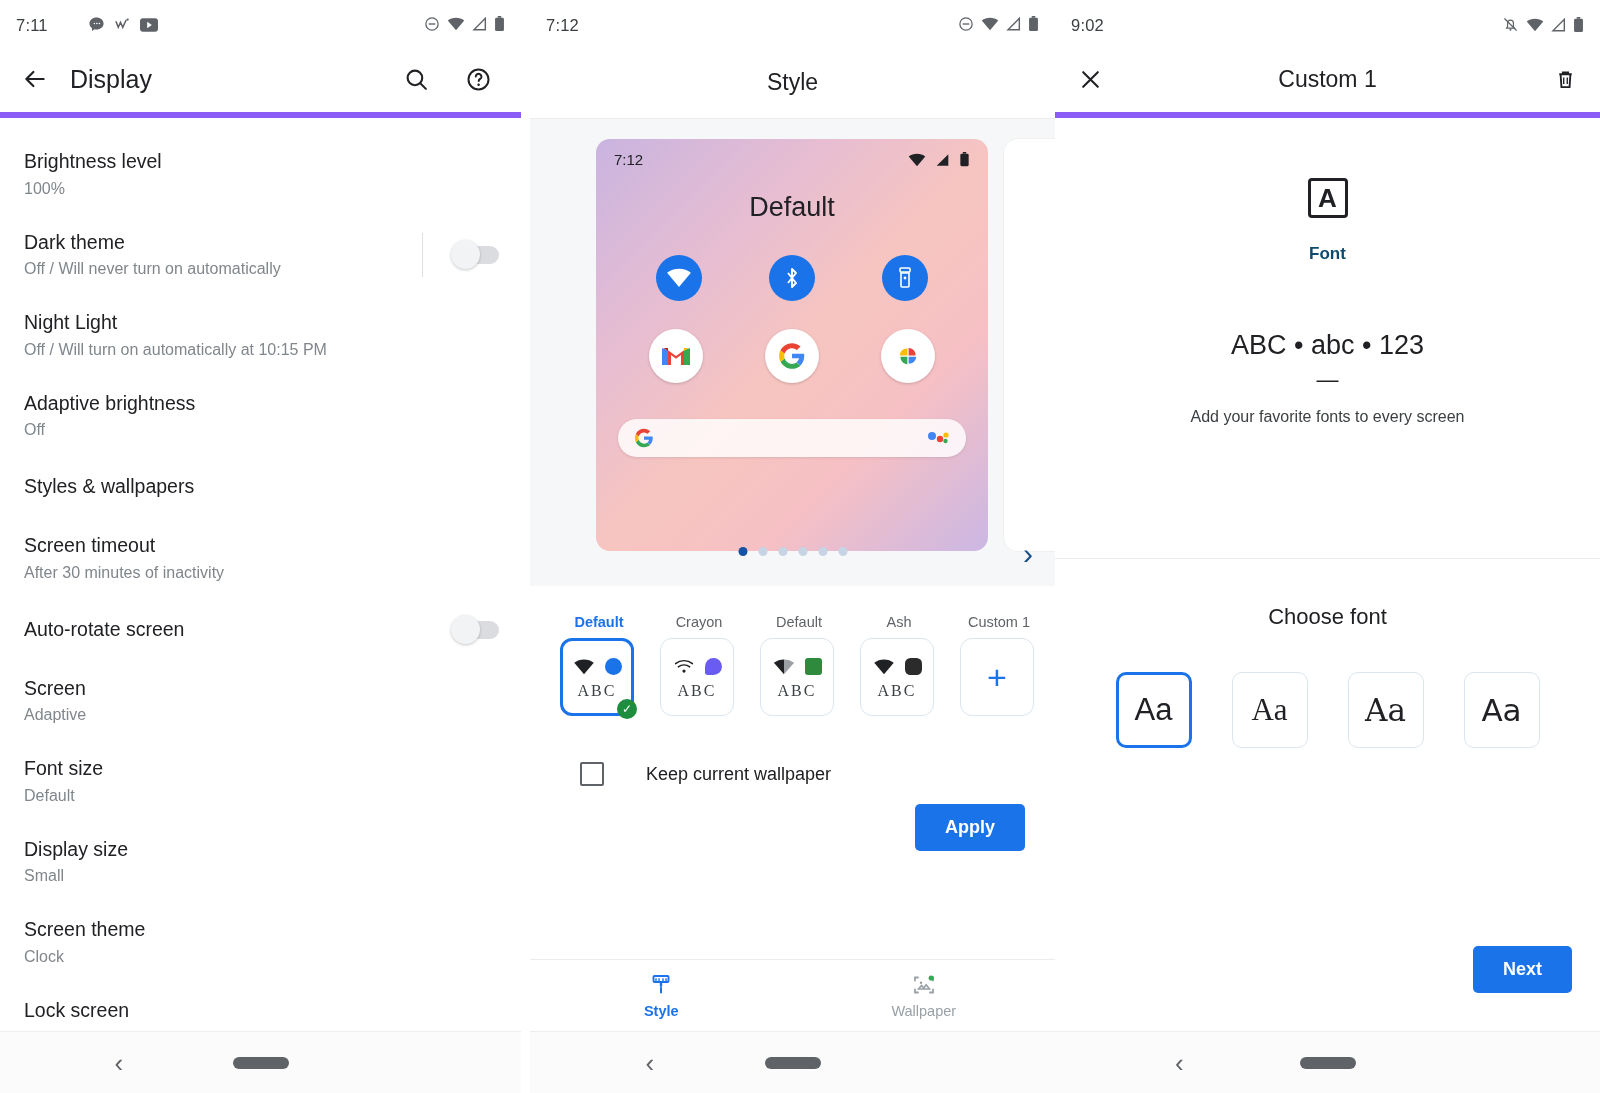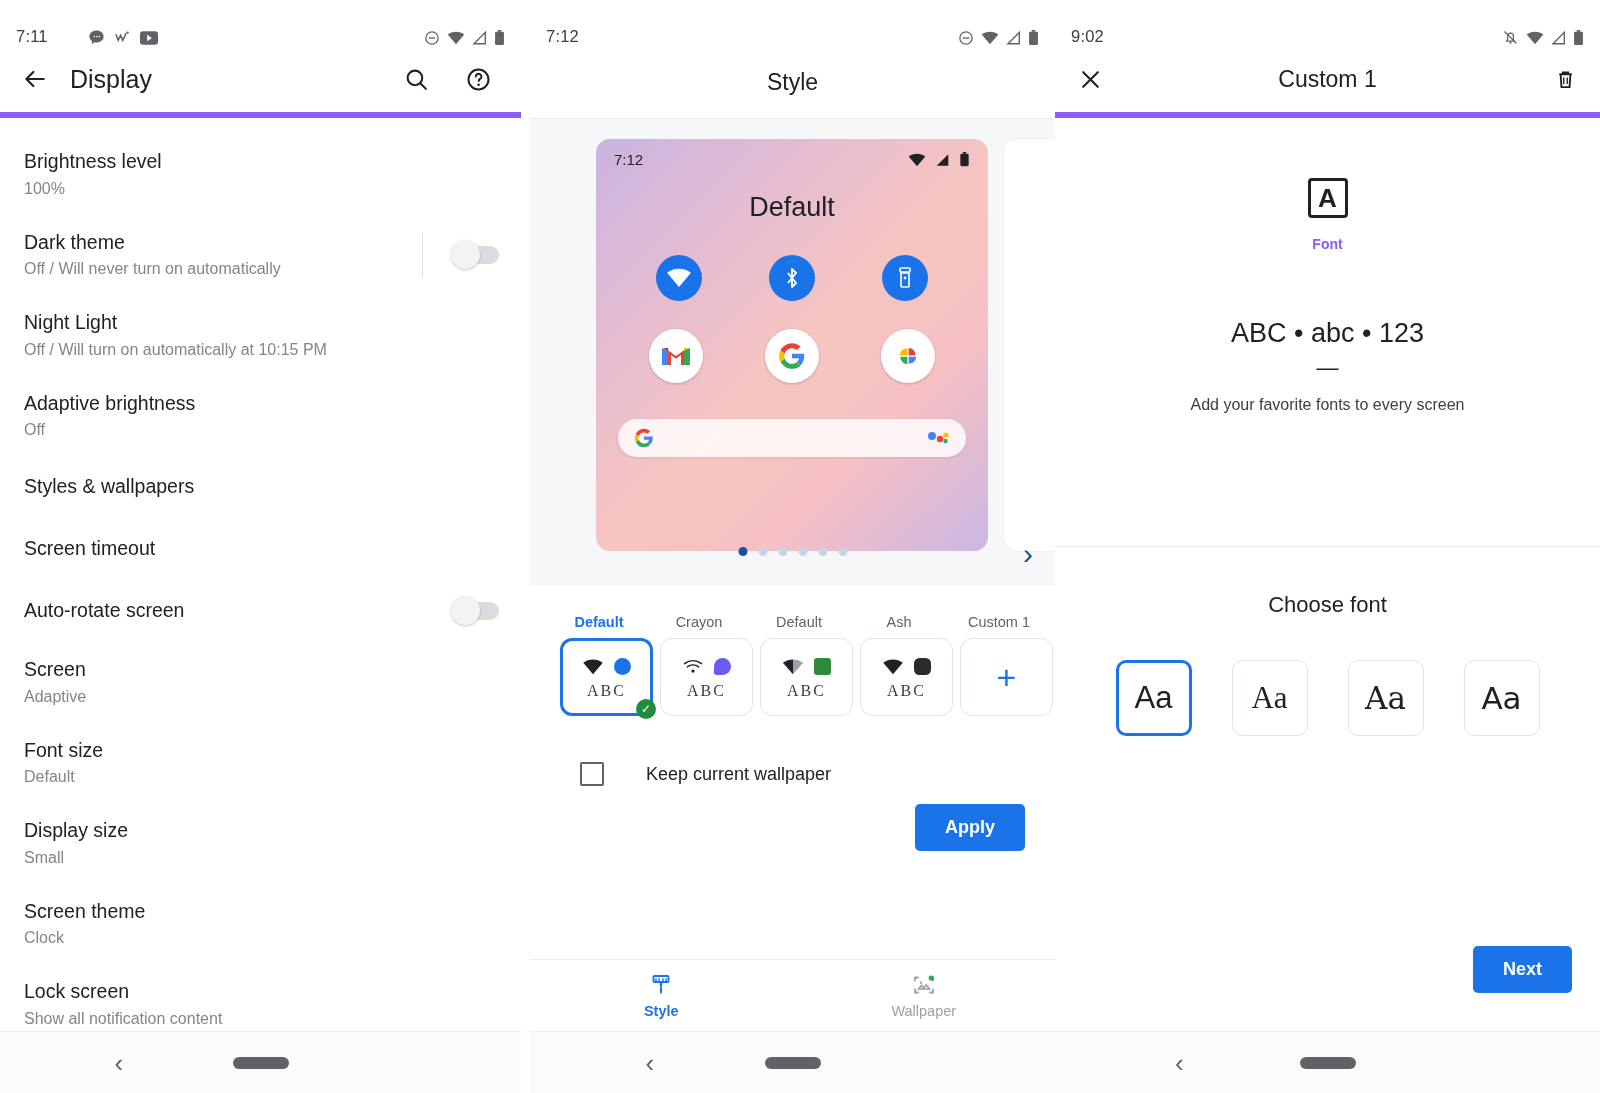--- a/index.html
+++ b/index.html
@@ -13,22 +13,22 @@
 
   
   .panel { position: relative; height: 1093px; background: #fff; overflow: hidden; }
   .panel-1 { width: 521px; }
   .gap { width: 9px; height: 1093px; background: #ffffff; }
   .panel-2 { width: 525px; }
   .panel-3 { width: 545px; }
 
   
   .statusbar {
-    height: 46px; display: flex; align-items: flex-end;
-    padding: 0 16px; font-size: 16px; color: #3c4043; gap: 28px;
+    height: 46px; display: flex; align-items: flex-start;
+    padding: 16px 16px; font-size: 16px; color: #3c4043; gap: 28px;
   }
   .sb-time { font-size: 16.5px; color: #3c4043; letter-spacing: .2px; }
   .sb-notif { display: flex; align-items: center; gap: 9px; margin-left: 12px; }
   .sb-right { margin-left: auto; display: flex; align-items: center; gap: 7px; }
   .sb-right svg, .sb-notif svg { display: block; }
 
   
   .appbar { height: 72px; display: flex; align-items: center; padding: 0 18px; }
   .appbar-title { font-size: 25px; color: #202124; font-weight: 400; }
   .appbar-icons { margin-left: auto; display: flex; align-items: center; gap: 28px; padding-right: 8px; }
@@ -101,21 +101,21 @@
   .dot { width: 9px; height: 9px; border-radius: 50%; background: #c6d4e4; }
   .dot.on { background: #1552a4; }
   .chev-next { position: absolute; right: 22px; top: 0; color: #1a4f8a; font-size: 30px; cursor: pointer; line-height: 36px; }
 
   
   .chips-row { display: flex; gap: 22px; padding: 28px 0 0 30px; }
   .chip-col { width: 78px; text-align: center; }
   .chip-label { font-size: 14.5px; color: #5f6368; margin-bottom: 8px; white-space: nowrap; }
   .chip-label.sel { color: #1a73e8; font-weight: 600; }
   .chip {
-    position: relative; width: 93px; height: 78px; border-radius: 12px;
+    position: relative; width: 74px; height: 78px; border-radius: 12px;
     border: 1.5px solid #dbe5ee; background: #fff; cursor: pointer;
     display: flex; flex-direction: column; align-items: center; justify-content: center; gap: 3px;
   }
   .chip.sel { border: 3px solid #1a73e8; }
   .chip-top { display: flex; align-items: center; gap: 10px; height: 24px; }
   .chip-abc { font-family: "Liberation Serif", serif; font-size: 16px; color: #3c4043; letter-spacing: 2px; }
   .chip-swatch { width: 17px; height: 17px; border-radius: 50%; }
   .chip-swatch.sq { border-radius: 3px; }
   .chip-check {
     position: absolute; right: -6px; bottom: -6px; width: 20px; height: 20px;
@@ -141,21 +141,21 @@
   .btab-label { font-size: 14.5px; color: #9aa0a6; }
   .btab.on .btab-label { color: #1a73e8; font-weight: 700; }
 
   
   .p3-hero { padding-top: 60px; text-align: center; }
   .hero-boxA {
     width: 40px; height: 40px; border: 3px solid #202124; border-radius: 4px;
     display: inline-flex; align-items: center; justify-content: center;
     font-size: 26px; font-weight: 700; color: #202124; line-height: 1;
   }
-  .hero-name { margin-top: 18px; font-size: 14px; font-weight: 700; color: #8b5cf6; }
+  .hero-name { margin-top: 26px; font-size: 17px; font-weight: 700; color: #0c4a6e; }
   .hero-sample { margin-top: 66px; font-size: 27px; color: #202124; }
   .hero-dash { margin-top: 6px; font-size: 22px; color: #202124; }
   .hero-desc { margin-top: 12px; font-size: 16px; color: #3c4043; line-height: 1.45; width: 300px; margin-left: auto; margin-right: auto; }
   .p3-divider { border-top: 1px solid #ececec; margin-top: 130px; }
   .choose-title { text-align: center; font-size: 22px; color: #202124; padding-top: 45px; }
   .font-row { display: flex; justify-content: center; gap: 40px; padding-top: 42px; }
   .font-tile {
     width: 76px; height: 76px; border-radius: 10px; border: 1.5px solid #dbe5ee;
     background: #fff; display: flex; align-items: center; justify-content: center;
     font-size: 31px; color: #202124; cursor: pointer;
@@ -270,20 +270,21 @@
 
       <div class="setting-row">
         <div class="setting-texts">
           <div class="setting-title">Styles &amp; wallpapers</div>
         </div>
       </div>
 
       <div class="setting-row">
         <div class="setting-texts">
           <div class="setting-title">Screen timeout</div>
+          <div class="setting-sub">After 30 minutes of inactivity</div>
         </div>
       </div>
 
       <div class="setting-row">
         <div class="setting-texts">
           <div class="setting-title">Auto-rotate screen</div>
         </div>
         <div class="toggle"></div>
       </div>
 

